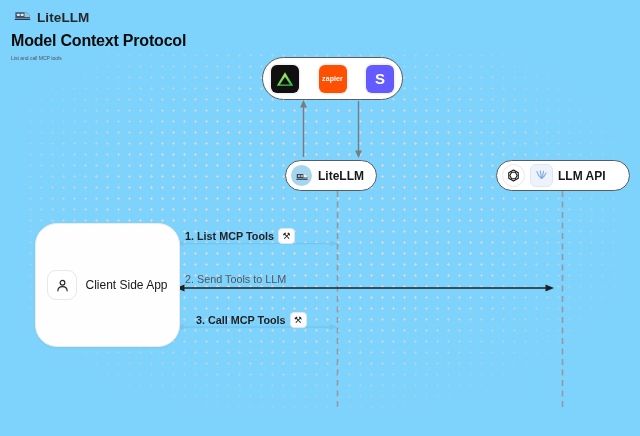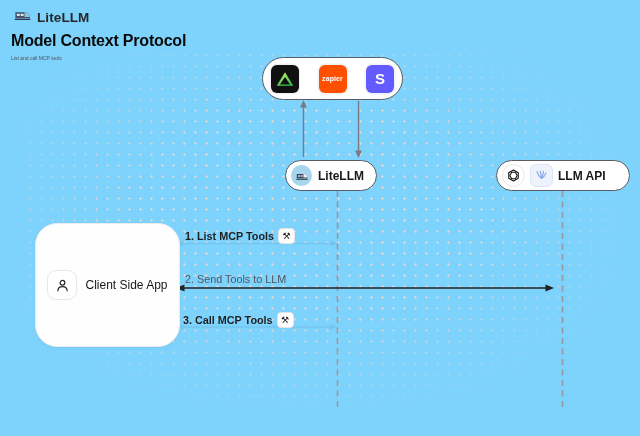--- a/index.html
+++ b/index.html
@@ -176,17 +176,17 @@
     <span class="client-label">Client Side App</span>
   </div>
 
   <div class="msg-label msg-dark" style="left:185px;top:228px;">
     <span>1. List MCP Tools</span>
     <span class="tool-badge">⚒</span>
   </div>
   <div class="msg-label msg-gray" style="left:185px;top:272.5px;">
     <span>2. Send Tools to LLM</span>
   </div>
-  <div class="msg-label msg-dark" style="left:183px;top:312px;justify-content:flex-end;">
+  <div class="msg-label msg-dark" style="left:196px;top:312px;justify-content:flex-end;">
     <span>3. Call MCP Tools</span>
     <span class="tool-badge">⚒</span>
   </div>
 </div>
 
 </body></html>

